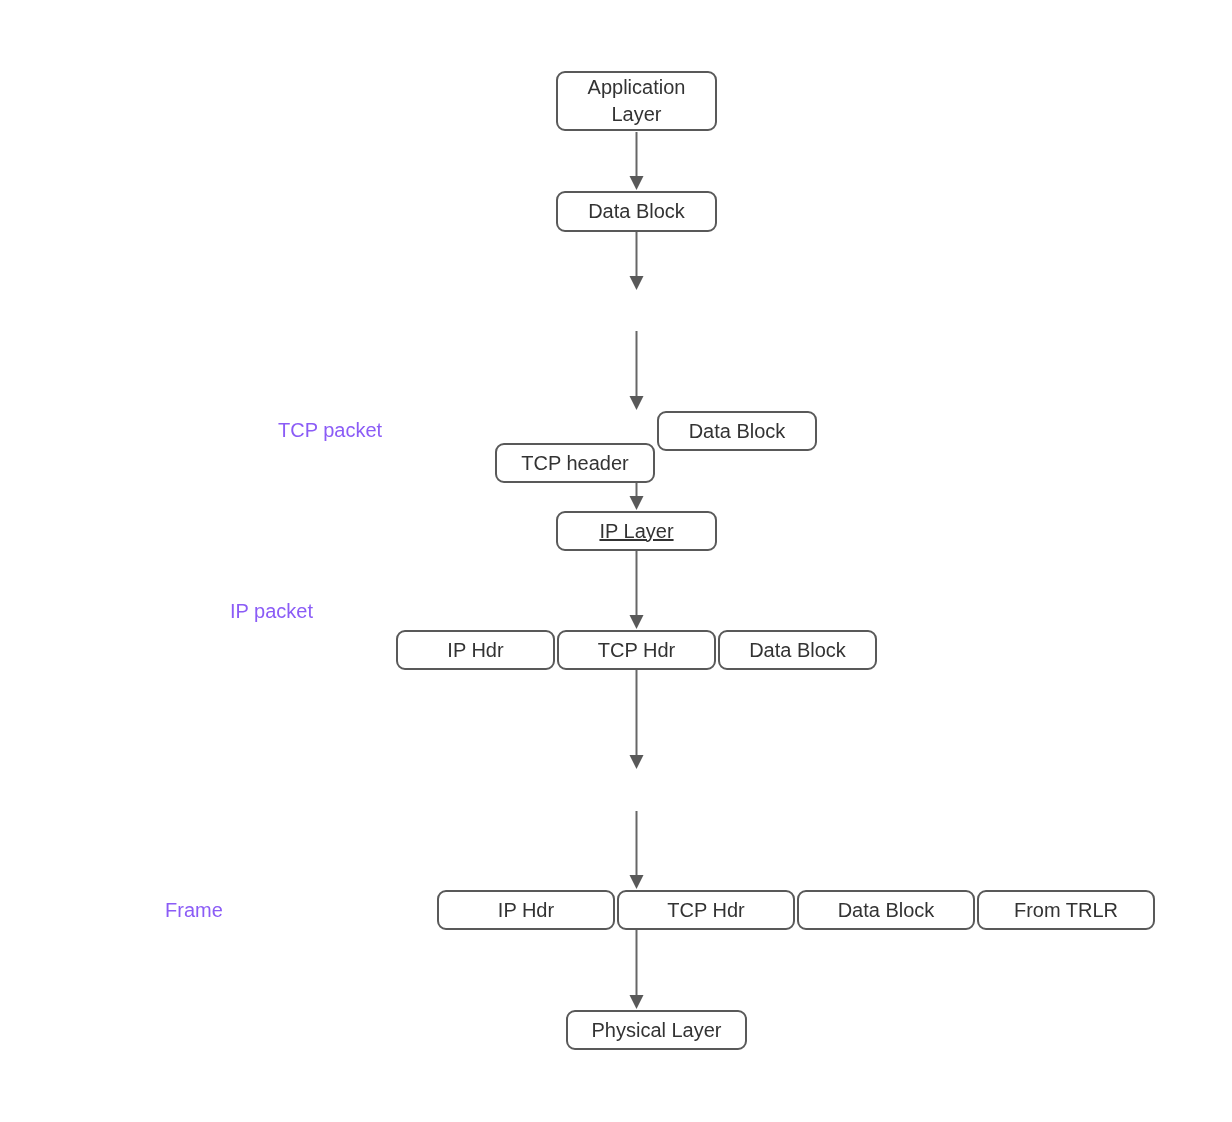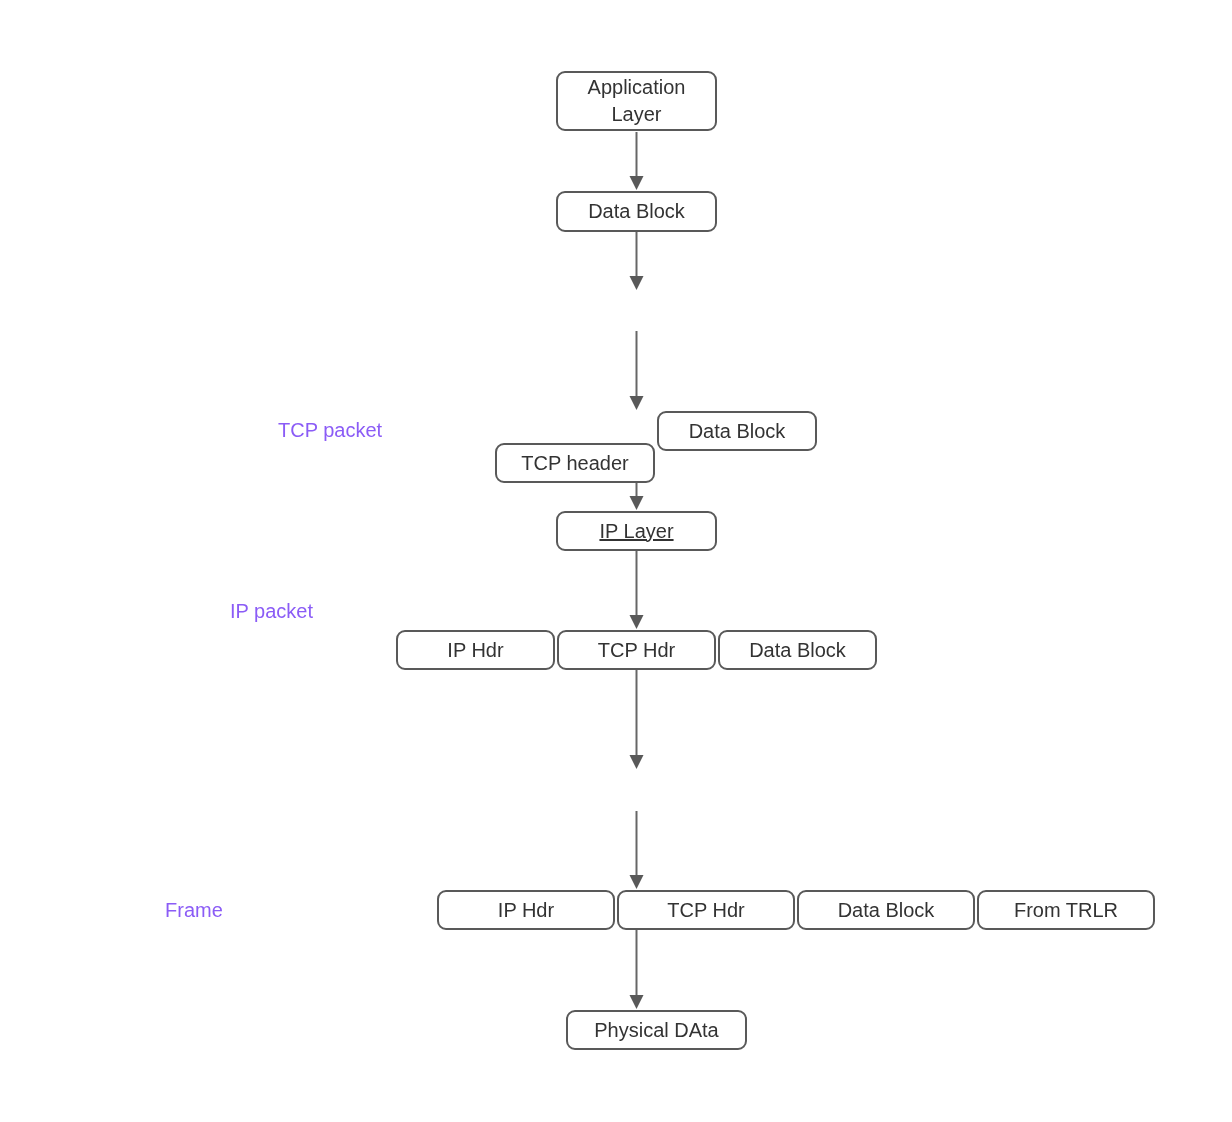--- a/index.html
+++ b/index.html
@@ -101,15 +101,15 @@
   <div class="node" style="left:557px; top:630px; width:159px; height:40px;">TCP Hdr</div>
   <div class="node" style="left:718px; top:630px; width:159px; height:40px;">Data Block</div>
 
 
   <div class="row-label" style="left:165px; top:899px;">Frame</div>
   <div class="node" style="left:437px; top:890px; width:178px; height:40px;">IP Hdr</div>
   <div class="node" style="left:617px; top:890px; width:178px; height:40px;">TCP Hdr</div>
   <div class="node" style="left:797px; top:890px; width:178px; height:40px;">Data Block</div>
   <div class="node" style="left:977px; top:890px; width:178px; height:40px;">From TRLR</div>
 
-  <div class="node" style="left:566px; top:1010px; width:181px; height:40px;">Physical DAta</div>
+  <div class="node" style="left:566px; top:1010px; width:181px; height:40px;">Physical Layer</div>
 
 </div>
 
 </body></html>

